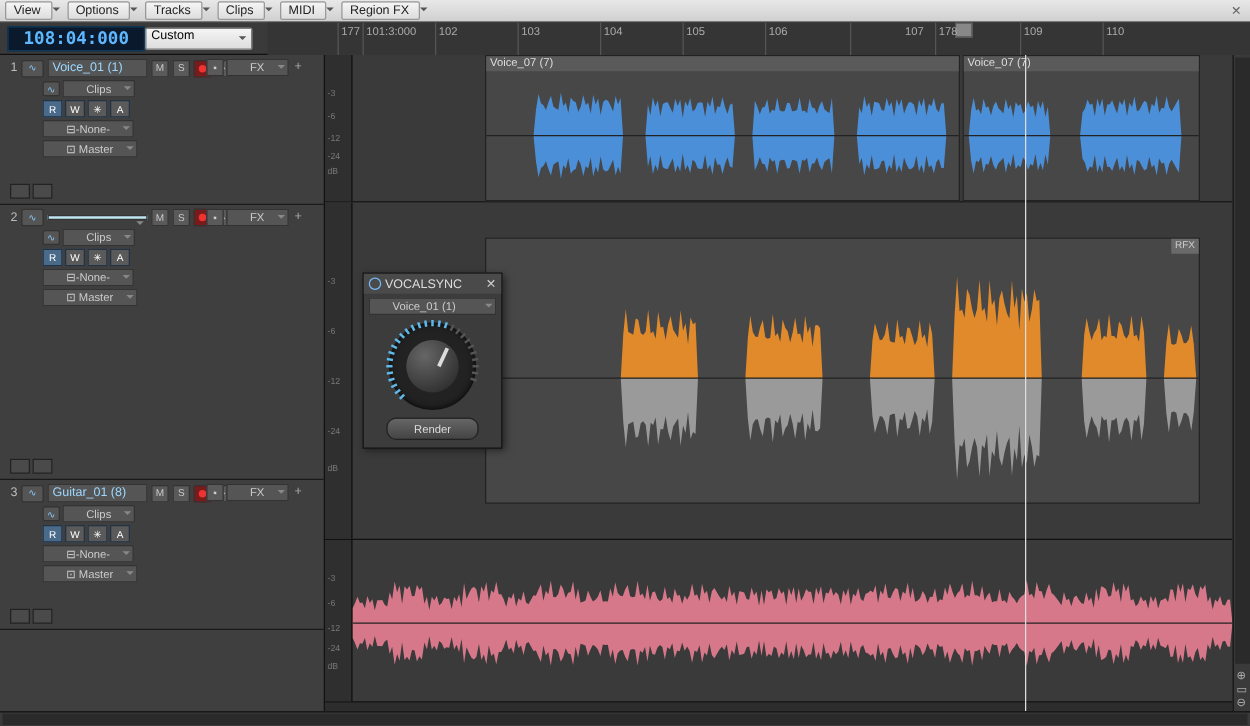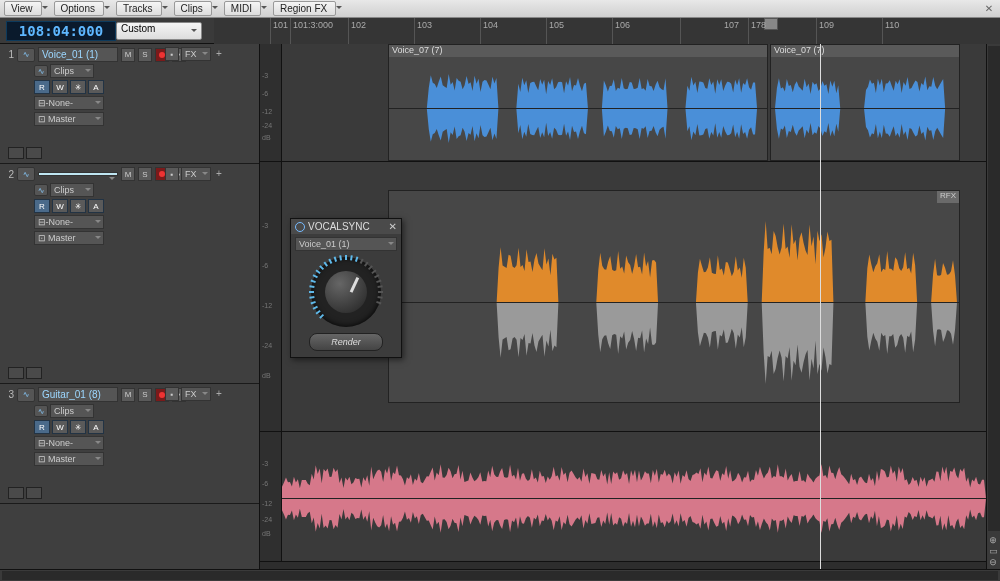--- a/index.html
+++ b/index.html
@@ -35,21 +35,21 @@
 .th-row1 { display:flex; align-items:center; gap:3px; }
 .tnum { color:#bbb; width:10px; text-align:right; }
 .wave-ic { width:18px; height:14px; background:#555; border:1px solid #333; border-radius:2px; display:flex; align-items:center; justify-content:center; color:#8cf; font-size:8px; }
 .tname { flex:1; max-width:80px; background:#555; border:1px solid #333; color:#9cd7ff; padding:1px 3px; font-size:10px; }
 .tname.sel { background:#bfe6f2; color:#123; }
 .small-btn { width:14px; height:14px; background:#5a5a5a; border:1px solid #333; color:#ccc; font-size:8px; display:flex; align-items:center; justify-content:center; cursor:pointer; }
 .small-btn.rec { background:#7a1a1a; }
 .rec-dot { width:6px; height:6px; border-radius:50%; background:#e33; }
 .th-sub { margin-left:30px; margin-top:2px; display:flex; flex-direction:column; gap:2px; }
 .sub-row { display:flex; gap:2px; align-items:center; }
-.sel { background:#555; border:1px solid #333; color:#ccc; padding:1px 3px; font-size:9px; min-width:44px; position:relative; }
+.sel { background:#555; border:1px solid #333; color:#ccc; padding:1px 18px; font-size:9px; min-width:44px; position:relative; }
 .sel::after { content:""; position:absolute; right:2px; top:4px; border:3px solid transparent; border-top-color:#888; }
 .mod-btn { width:16px; height:14px; background:#4a6a8a; border:1px solid #234; color:#fff; font-size:8px; display:flex; align-items:center; justify-content:center; }
 .mod-btn.gray { background:#5a5a5a; }
 .th-fx { position:absolute; right:4px; top:3px; width:90px; }
 .fx-row { display:flex; gap:2px; align-items:center; }
 .plus { width:12px; height:12px; color:#aaa; text-align:center; cursor:pointer; }
 .track-footer { display:flex; gap:2px; padding:2px 4px; }
 .tiny { width:16px; height:12px; background:#4a4a4a; border:1px solid #222; }
 
 
@@ -66,21 +66,21 @@
 .popup { position:absolute; width:112px; background:#3c3c3c; border:1px solid #111; box-shadow:2px 2px 6px rgba(0,0,0,.5); }
 .popup .ptitle { background:#4a4a4a; color:#ddd; font-size:9px; padding:2px 4px; display:flex; align-items:center; gap:3px; }
 .popup .ptitle .pwr { width:10px; height:10px; border:1px solid #7bf; border-radius:50%; }
 .popup .ptitle .px { margin-left:auto; cursor:pointer; color:#ccc; }
 .popup .psel { margin:3px 4px; }
 .popup .dial { width:70px; height:70px; margin:6px auto; position:relative; }
 .popup .dial .ring { position:absolute; inset:0; border-radius:50%; background:radial-gradient(circle,#2a2a2a 40%,#222 41%); box-shadow:inset 0 0 6px #000; }
 .popup .dial .ticks { position:absolute; inset:-4px; }
 .popup .dial .knob { position:absolute; inset:14px; border-radius:50%; background:radial-gradient(circle at 35% 30%,#666,#222); }
 .popup .dial .knob::after { content:""; position:absolute; left:50%; top:4px; width:3px; height:16px; background:#ddd; transform:translateX(-50%) rotate(25deg); transform-origin:50% 28px; }
-.popup .render { display:block; margin:4px auto 6px; width:74px; padding:3px 0; background:linear-gradient(#666,#444); border:1px solid #222; border-radius:8px; color:#ddd; font-size:9px;font-style:italic; }
+.popup .render { display:block; margin:4px auto 6px; width:74px; padding:3px 0; background:linear-gradient(#666,#444); border:1px solid #222; border-radius:8px; color:#ddd; font-size:9px; }
 
 
 .bottom { position:absolute; left:0; right:0; bottom:0; height:12px; background:#3a3a3a; border-top:1px solid #111; display:flex; }
 .bottom .hscroll { flex:1; background:#2a2a2a; margin:1px 2px; }
 
 .playhead { position:absolute; top:0; bottom:0; width:1px; background:#ddd; }
 </style>
 </head>
 <body>
 
@@ -97,21 +97,21 @@
     <span class="spacer"></span>
   <span class="menubtn">Region FX</span>
   <span class="close-x">✕</span>
 </div>
 
 <div class="timebar">
   <div class="timecode">108:04:000</div>
   <div class="snap-select">Custom</div>
   <div class="ruler" id="ruler">
     <div class="marker"></div>
-  <div class="tick" style="left: 56px;">101</div>
+  <div class="tick" style="left: 56px;">177</div>
       <div class="tick" style="left: 76px;">101:3:000</div>
       <div class="tick" style="left: 134px;">102</div>
       <div class="tick" style="left: 200px;">103</div>
       <div class="tick" style="left: 266px;">104</div>
       <div class="tick" style="left: 332px;">105</div>
       <div class="tick" style="left: 398px;">106</div>
       <div class="tick" style="left: 466px; padding-left: 43px;">107</div>
       <div class="tick" style="left: 534px;">178</div>
       <div class="tick" style="left: 602px;">109</div>
       <div class="tick" style="left: 668px;">110</div>

